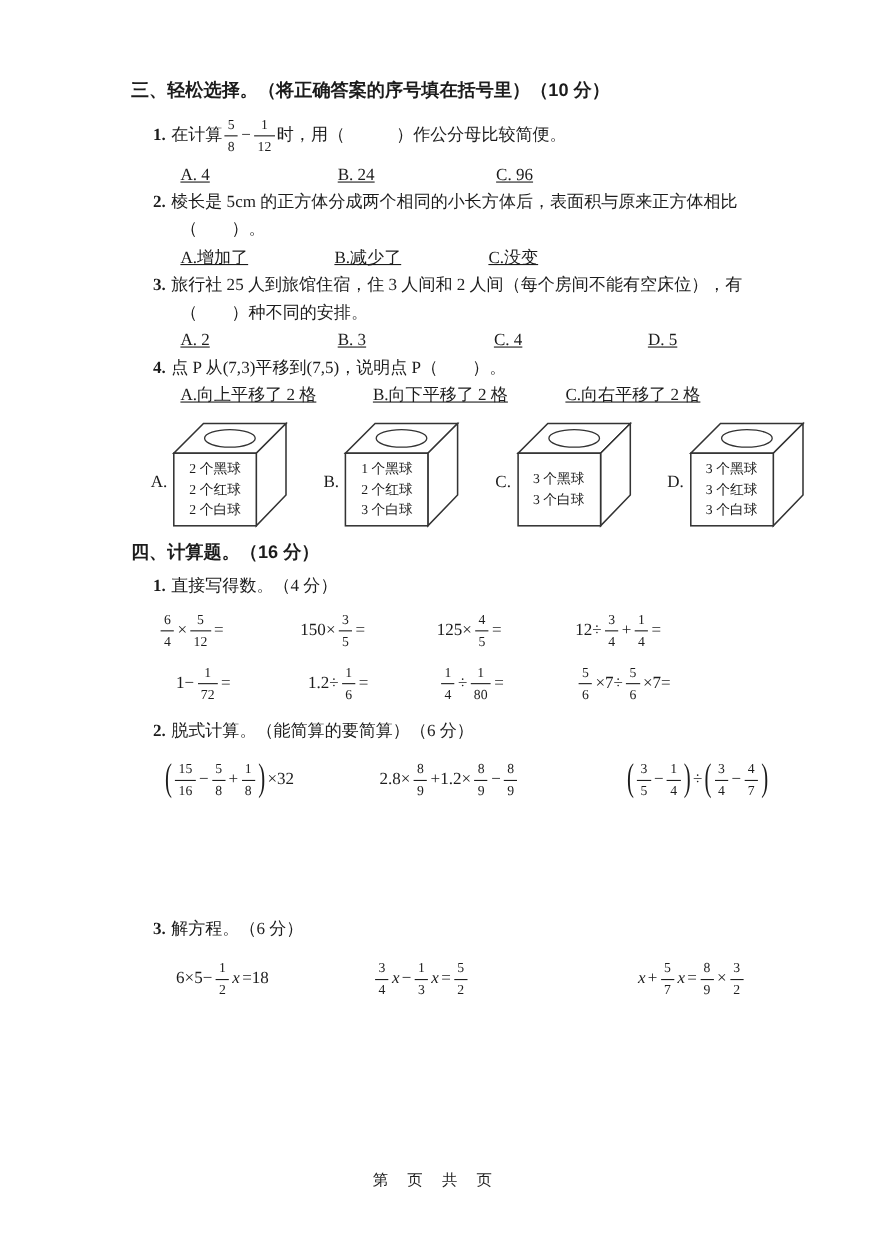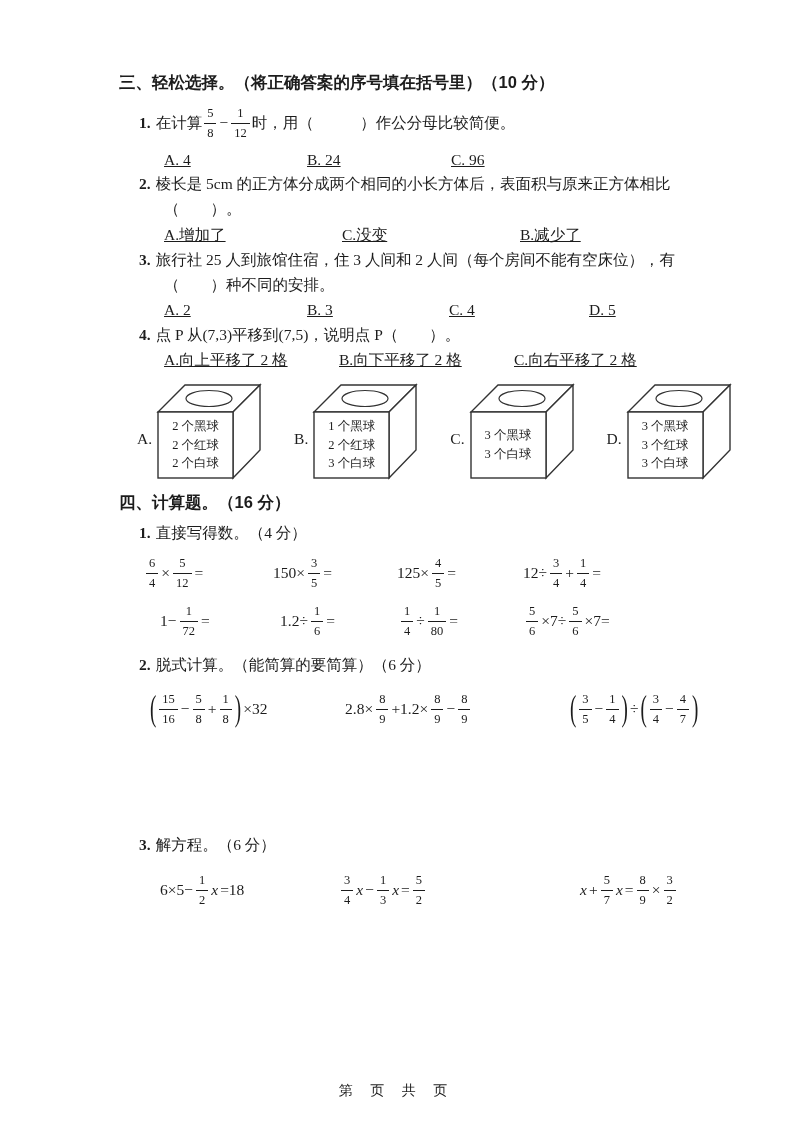--- a/index.html
+++ b/index.html
@@ -18,21 +18,21 @@
     font-weight:bold; font-size:16.5px; line-height:24px; margin-bottom:6px;
   }
   .qnum { font-weight:bold; margin-right:5px; }
   .qline { padding-left:20px; line-height:24px; }
   .qline2 { padding-left:45px; line-height:26px; }
   .q1line { display:flex; align-items:center; height:46px; margin-bottom:2px; }
   .q1line > span { white-space:nowrap; }
 
   .opts { display:grid; padding-left:45px; line-height:24px;text-decoration:underline; }
   .opts-3a { grid-template-columns:143px 144px auto; }
-  .opts-3b { grid-template-columns:140px 140px auto; line-height:26px;gap:38px; }
+  .opts-3b { grid-template-columns:140px 140px auto; line-height:26px; }
   .opts-4  { grid-template-columns:143px 142px 140px auto; }
   .opts-3c { grid-template-columns:175px 175px auto; }
 
   
   .math { display:inline-flex; align-items:center; white-space:nowrap; }
   .mtxt { font-size:15.5px; padding:0 1px; }
   .mvar { font-style:italic; font-size:15.5px; padding:0 1px; }
   .frac { display:inline-flex; flex-direction:column; align-items:center;
           font-size:12.5px; line-height:1; margin:0 2px; }
   .frac .num { padding:0 3px 3px; }
@@ -59,21 +59,21 @@
             height:46px; }
   .row-off { padding-left:30px; grid-template-columns:195px 225px auto;
              height:54px; margin-top:4px; }
   .row-eq  { padding-left:40px; grid-template-columns:180px 240px auto;
              height:48px; margin-top:8px; }
 
   .sec4-title { margin-top:10px; }
   .subq { padding-left:20px; line-height:26px; }
   .subq-eq { margin-top:96px; }
 
-  .footer { position:absolute; left:0; right:0; bottom:22px; text-align:center;
+  .footer { position:absolute; left:0; right:0; bottom:40px; text-align:center;
             font-size:14px; letter-spacing:7px; color:#1c1c1c; }
 </style>
 </head>
 <body>
 
 <div class="page">
   <div class="content">
 
     <div class="sec-title">三、轻松选择。（将正确答案的序号填在括号里）（10 分）</div>
 
@@ -98,22 +98,22 @@
       <span>B. 24</span>
       <span>C. 96</span>
     </div>
 
     <div class="qline">
       <span class="qnum">2.</span><span>棱长是 5cm 的正方体分成两个相同的小长方体后，表面积与原来正方体相比</span>
     </div>
     <div class="qline2">（　　）。</div>
     <div class="opts opts-3b">
       <span>A.增加了</span>
+      <span>B.减少了</span>
       <span>C.没变</span>
-      <span>B.减少了</span>
     </div>
 
     <div class="qline">
       <span class="qnum">3.</span><span>旅行社 25 人到旅馆住宿，住 3 人间和 2 人间（每个房间不能有空床位），有</span>
     </div>
     <div class="qline2">（　　）种不同的安排。</div>
     <div class="opts opts-4">
       <span>A. 2</span>
       <span>B. 3</span>
       <span>C. 4</span>

